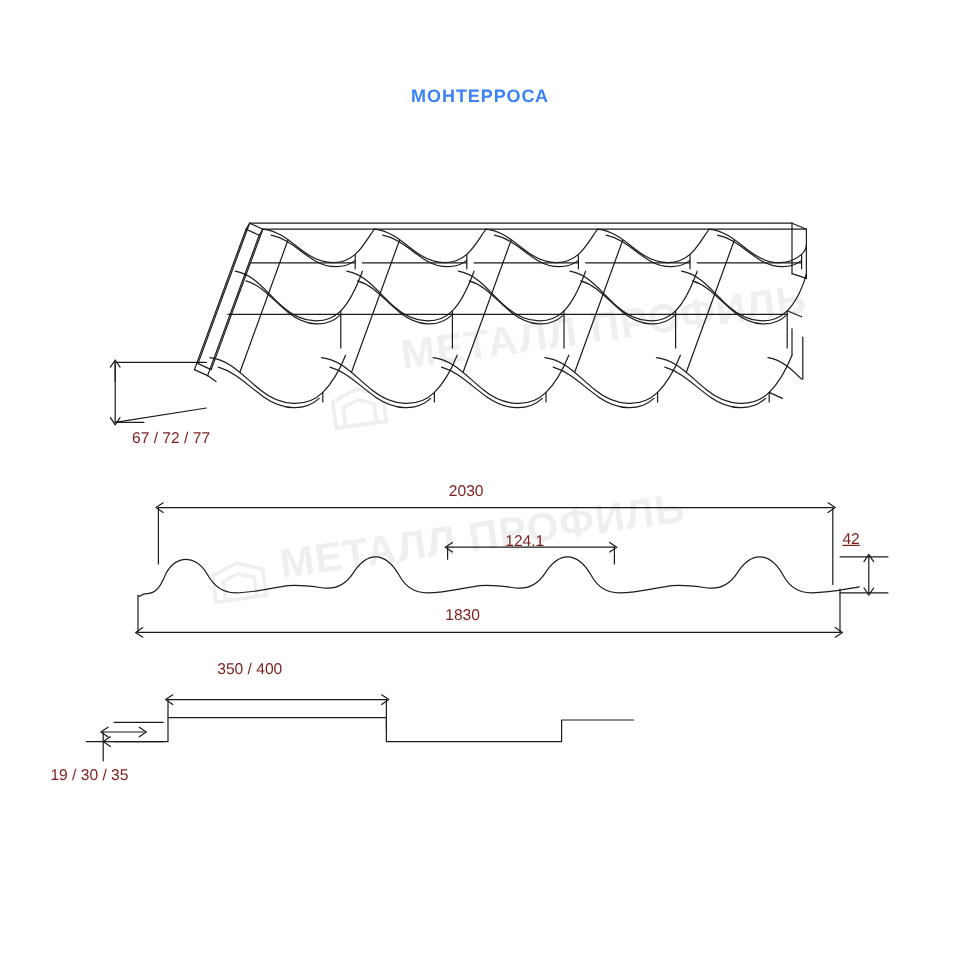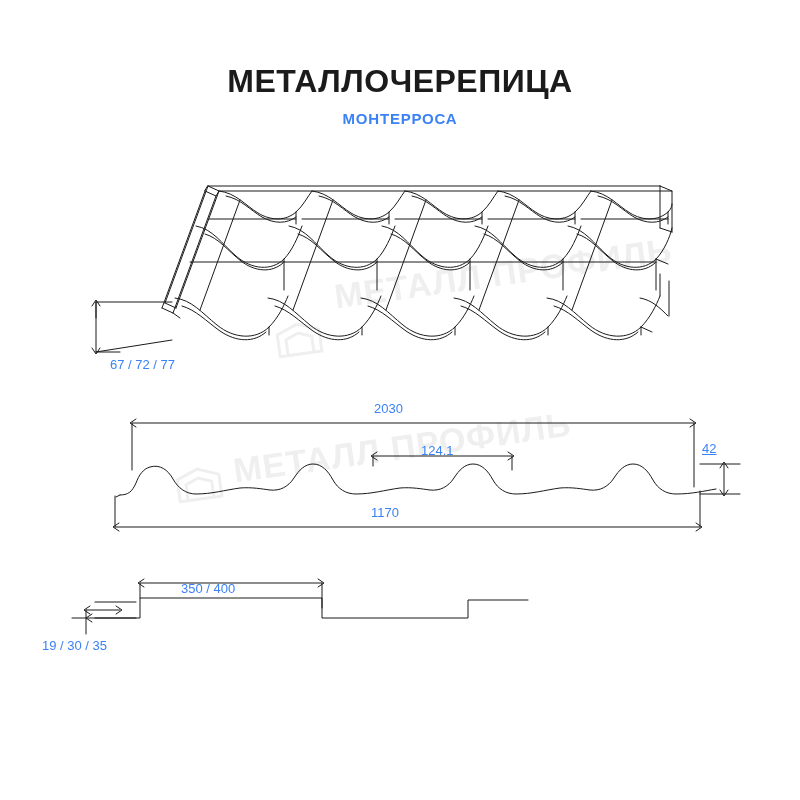--- a/index.html
+++ b/index.html
@@ -44,29 +44,29 @@
   .drawing {
     position: absolute;
     left: 0;
     top: 0;
     width: 800px;
     height: 800px;
   }
   .label {
     position: absolute;
     font-size: 13px;
-    color: #3b82f6;
+    color: #7f1d1d;
     white-space: nowrap;
   }
   .label-height { left: 110px; top: 357px; }
   .label-1110 { left: 374px; top: 401px; }
   .label-2775 { left: 421px; top: 443px; }
   .label-1170 { left: 371px; top: 505px; }
   .label-42   { left: 702px; top: 441px; text-decoration: underline; }
-  .label-350  { left: 181px; top: 581px; }
+  .label-350  { left: 181px; top: 550px; }
   .label-25   { left: 42px;  top: 638px; }
   .wm {
     position: absolute;
     pointer-events: none;
     opacity: 1;
   }
   .wm-text {
     font-size: 34px;
     font-weight: bold;
     color: #efefef;
@@ -82,21 +82,20 @@
   }
   .wm-logo1 { left: 276px; top: 322px; transform: rotate(-8deg); }
   .wm-logo2 { left: 176px; top: 467px; transform: rotate(-8deg); }
 </style>
 </head>
 <body>
 
 <div class="page">
 
   <div class="title-block">
-    <div class="title-main">МЕТАЛЛОЧЕРЕПИЦА</div>
     <div class="title-sub">МОНТЕРРОСА</div>
   </div>
 
   <div class="wm wm1">
     <div class="wm-text">МЕТАЛЛ ПРОФИЛЬ</div>
   </div>
   <div class="wm wm2">
     <div class="wm-text">МЕТАЛЛ ПРОФИЛЬ</div>
   </div>
   <svg class="wm-logo wm-logo1" viewBox="0 0 46 34">
@@ -269,18 +268,18 @@
         <path d="M90 606 L84 610 L90 614"></path>
         <path d="M116 606 L122 610 L116 614"></path>
         <path d="M86 610 L86 634"></path>
       </g>
     </g>
   </svg>
 
   <div class="label label-height">67 / 72 / 77</div>
   <div class="label label-1110">2030</div>
   <div class="label label-2775">124.1</div>
-  <div class="label label-1170">1170</div>
+  <div class="label label-1170">1830</div>
   <div class="label label-42">42</div>
   <div class="label label-350">350 / 400</div>
   <div class="label label-25">19 / 30 / 35</div>
 
 </div>
 
 </body></html>

